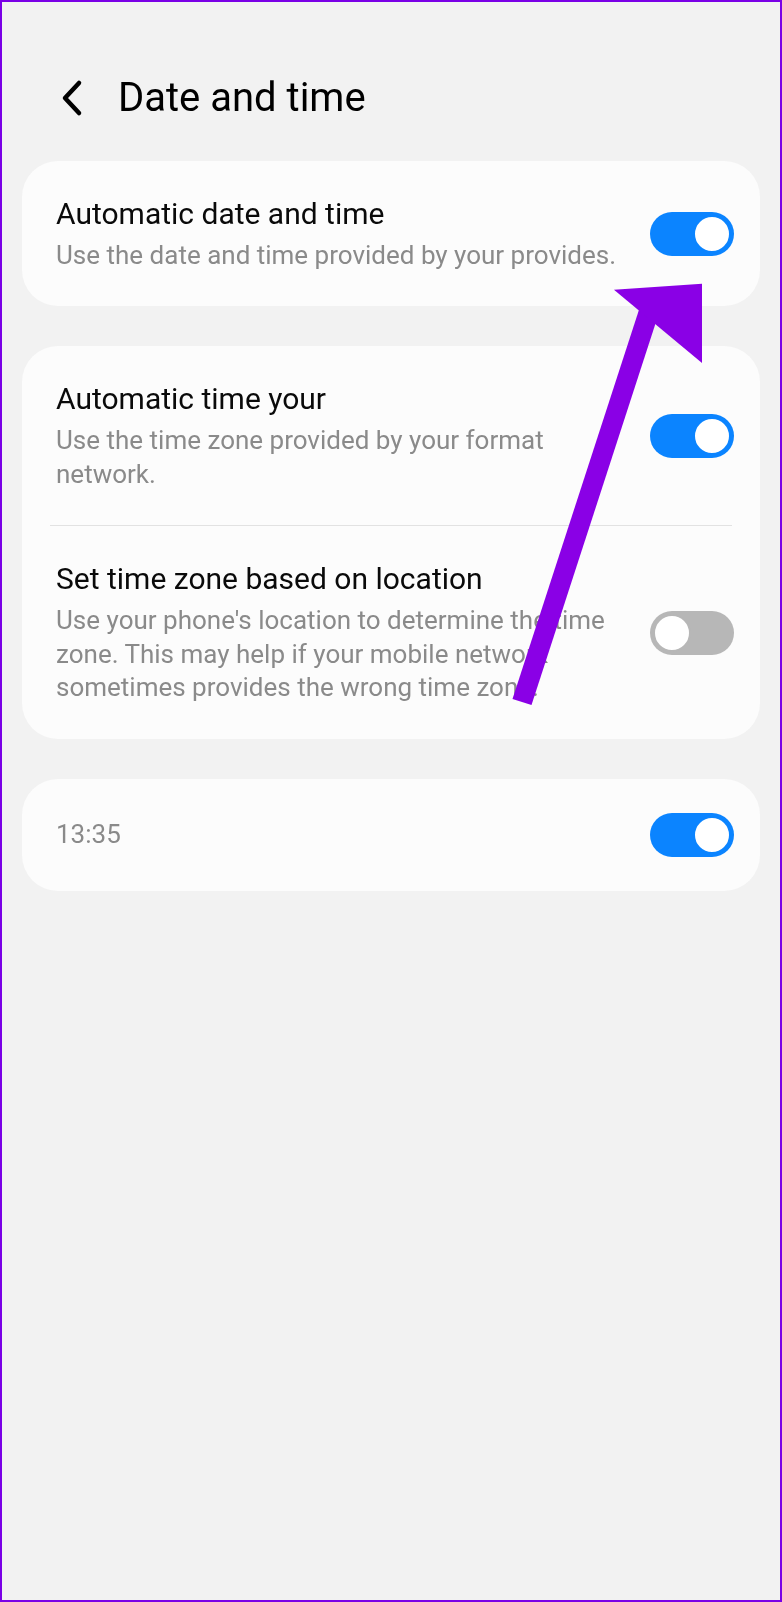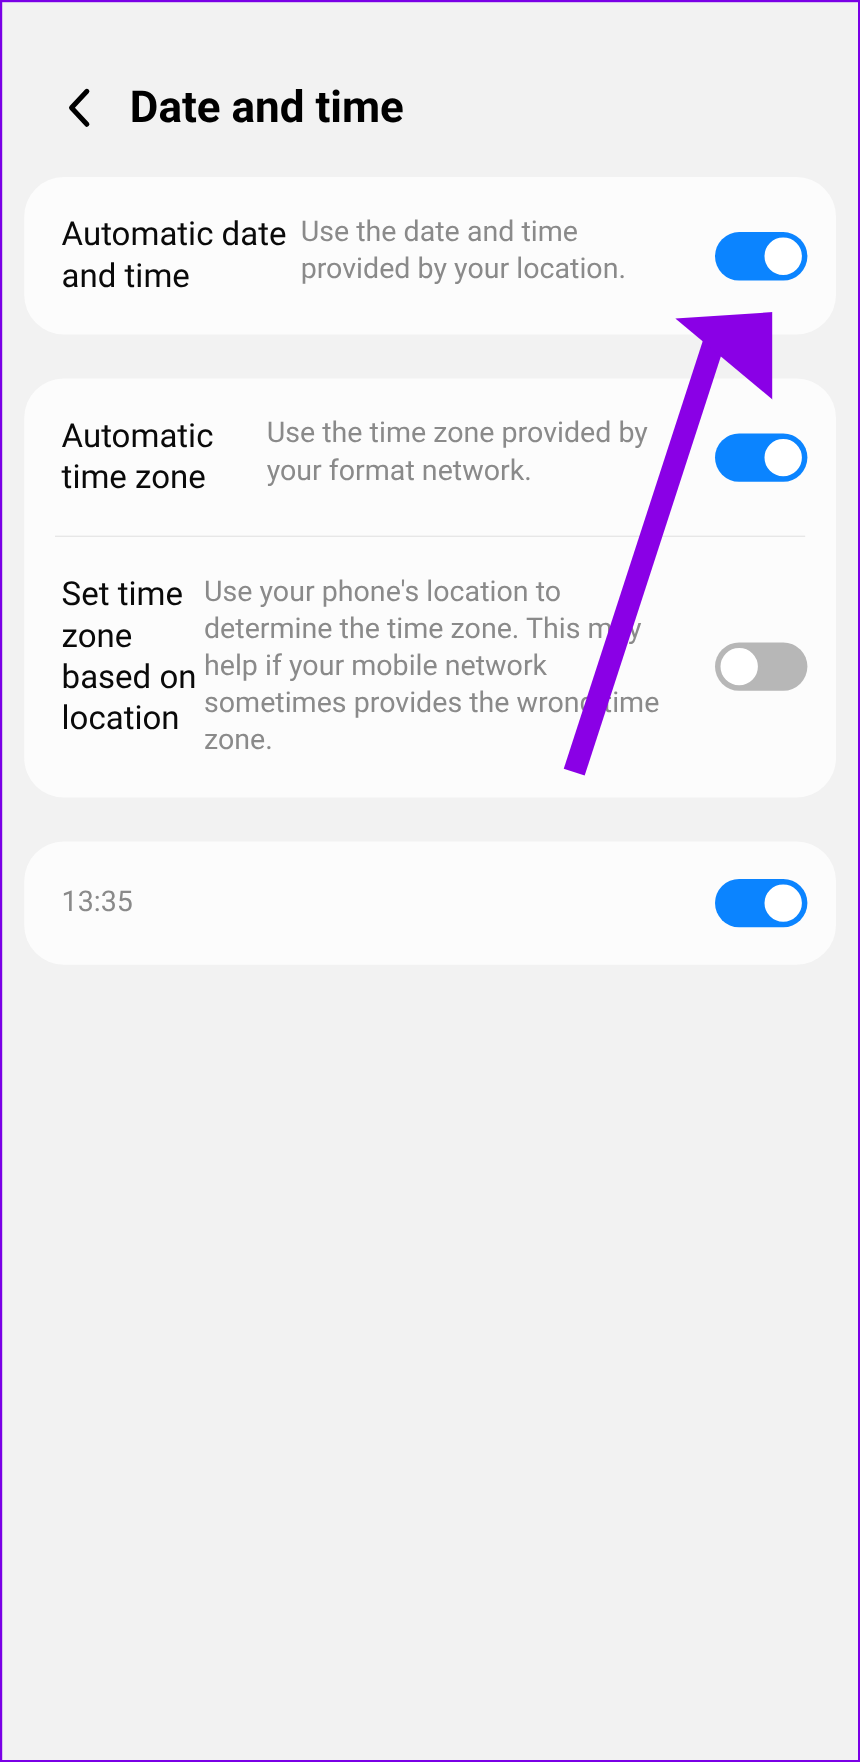--- a/index.html
+++ b/index.html
@@ -21,40 +21,40 @@
   .back-icon {
     width: 28px;
     height: 44px;
     display: flex;
     align-items: center;
     justify-content: center;
     cursor: pointer;
   }
   .page-title {
     font-size: 40px;
-    font-weight: 700;
+    font-weight: 400;
     color: #000;
   }
   .card {
     background: #fcfcfc;
     margin: 0 20px 40px 20px;
     border-radius: 36px;
     padding: 0;
   }
   .card:first-of-type { margin-top: 18px; }
   .setting-row {
     display: flex;
     align-items: center;
     padding: 34px 26px 34px 34px;
     gap: 20px;
   }
   .setting-text {
     flex: 1;
     display: flex;
-    flex-direction: row;
+    flex-direction: column;
     gap: 6px;
   }
   .setting-title {
     font-size: 30px;
     font-weight: 400;
     color: #0a0a0a;
     line-height: 1.25;
   }
   .setting-subtitle {
     font-size: 26px;
@@ -102,32 +102,32 @@
       <path d="M 18 4 L 4 19 L 18 34" stroke="#000" stroke-width="4.5" fill="none" stroke-linecap="round" stroke-linejoin="round"></path>
     </svg>
   </div>
   <div class="page-title">Date and time</div>
 </div>
 
 <div class="card">
   <div class="setting-row">
     <div class="setting-text">
       <div class="setting-title">Automatic date and time</div>
-      <div class="setting-subtitle">Use the date and time provided by your location.</div>
+      <div class="setting-subtitle">Use the date and time provided by your provides.</div>
     </div>
     <div class="toggle on">
         <div class="knob"></div>
       </div>
   </div>
 </div>
 
 <div class="card">
   <div class="setting-row">
     <div class="setting-text">
-      <div class="setting-title">Automatic time zone</div>
+      <div class="setting-title">Automatic time your</div>
       <div class="setting-subtitle">Use the time zone provided by your format network.</div>
     </div>
     <div class="toggle on">
         <div class="knob"></div>
       </div>
   </div>
   <div class="divider"></div>
   <div class="setting-row">
     <div class="setting-text">
       <div class="setting-title">Set time zone based on location</div>

